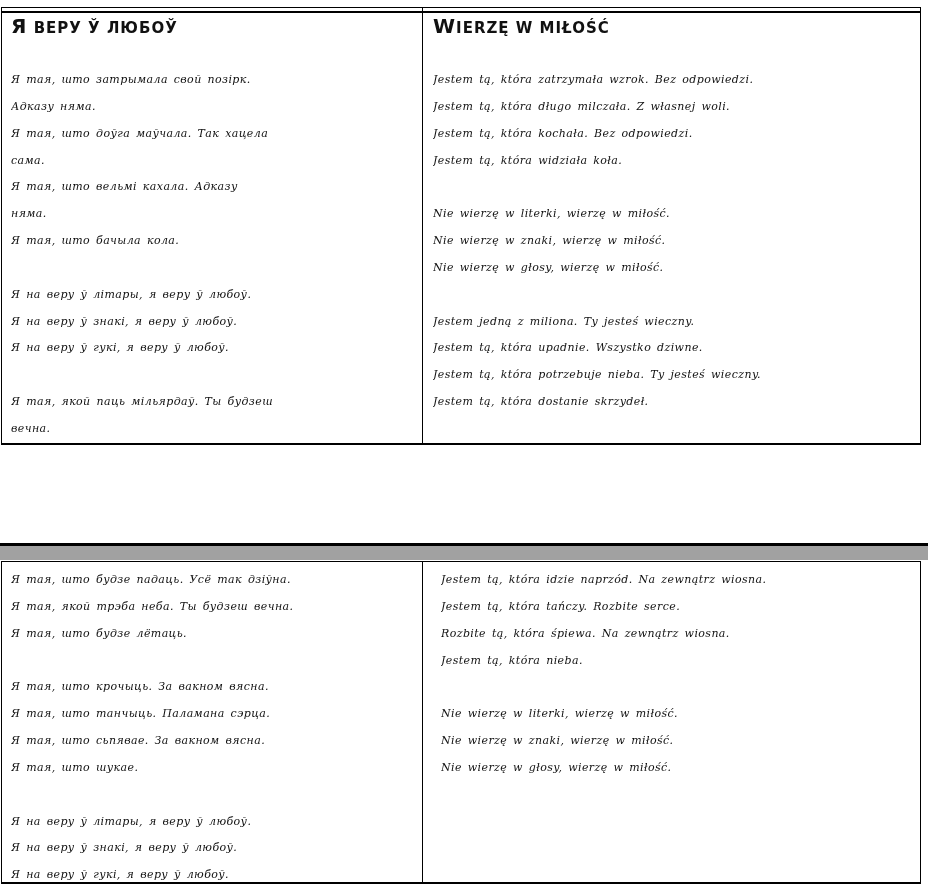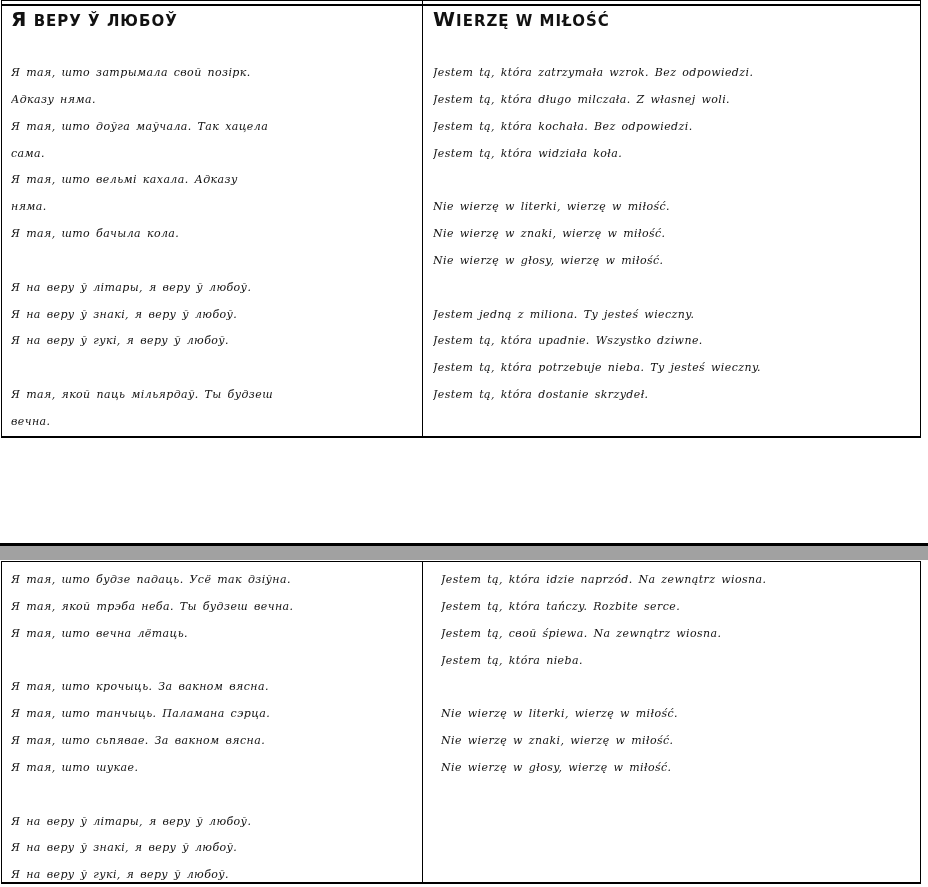--- a/index.html
+++ b/index.html
@@ -12,21 +12,21 @@
   }
   .block{
     position:absolute;
     left:1px;width:920px;
     border-left:1px solid #000;
     border-right:1px solid #000;
     box-sizing:border-box;
     display:flex;
   }
   .block1{
-    top:0;height:438px;
+    top:7px;height:438px;
     border-bottom:2px solid #000;
   }
   .block2{
     top:561px;height:323px;
     border-top:1px solid #000;
     border-bottom:2px solid #000;
     gap:8px;
   }
   .block1 .edge-top{
     position:absolute;top:0;left:0;right:0;height:1px;background:#000;
@@ -114,38 +114,38 @@
   <div class="separator">
     <div class="sep-black"></div>
     <div class="sep-gray"></div>
   </div>
 
   <section class="block block2">
     <div class="col col-left">
       <div class="lines">
           <div class="line">Я тая, што будзе падаць. Усё так дзіўна.</div>
           <div class="line">Я тая, якой трэба неба. Ты будзеш вечна.</div>
-          <div class="line">Я тая, што вечна лётаць.</div>
+          <div class="line">Я тая, што будзе лётаць.</div>
           <div class="line">&nbsp;</div>
           <div class="line">Я тая, што крочыць. За вакном вясна.</div>
           <div class="line">Я тая, што танчыць. Паламана сэрца.</div>
           <div class="line">Я тая, што сьпявае. За вакном вясна.</div>
           <div class="line">Я тая, што шукае.</div>
           <div class="line">&nbsp;</div>
           <div class="line">Я на веру ў літары, я веру ў любоў.</div>
           <div class="line">Я на веру ў знакі, я веру ў любоў.</div>
           <div class="line">Я на веру ў гукі, я веру ў любоў.</div>
         </div>
     </div>
 
     <div class="col col-right">
       <div class="lines">
           <div class="line">Jestem tą, która idzie naprzód. Na zewnątrz wiosna.</div>
           <div class="line">Jestem tą, która tańczy. Rozbite serce.</div>
-          <div class="line">Jestem tą, свой śpiewa. Na zewnątrz wiosna.</div>
+          <div class="line">Rozbite tą, która śpiewa. Na zewnątrz wiosna.</div>
           <div class="line">Jestem tą, która nieba.</div>
           <div class="line">&nbsp;</div>
           <div class="line">Nie wierzę w literki, wierzę w miłość.</div>
           <div class="line">Nie wierzę w znaki, wierzę w miłość.</div>
           <div class="line">Nie wierzę w głosy, wierzę w miłość.</div>
         </div>
     </div>
   </section>
 
 </div>

